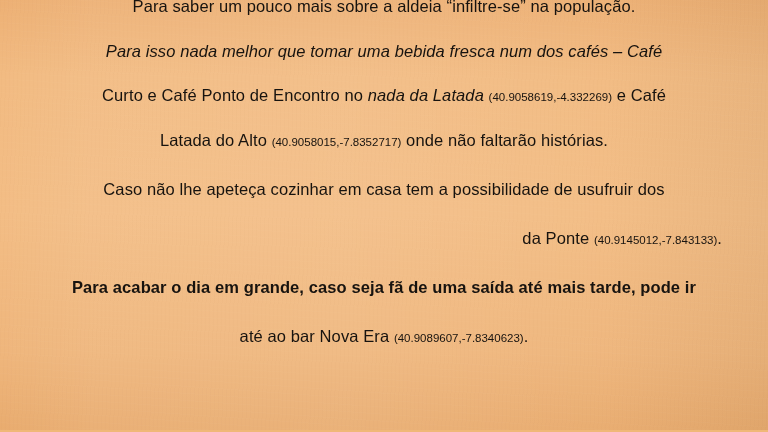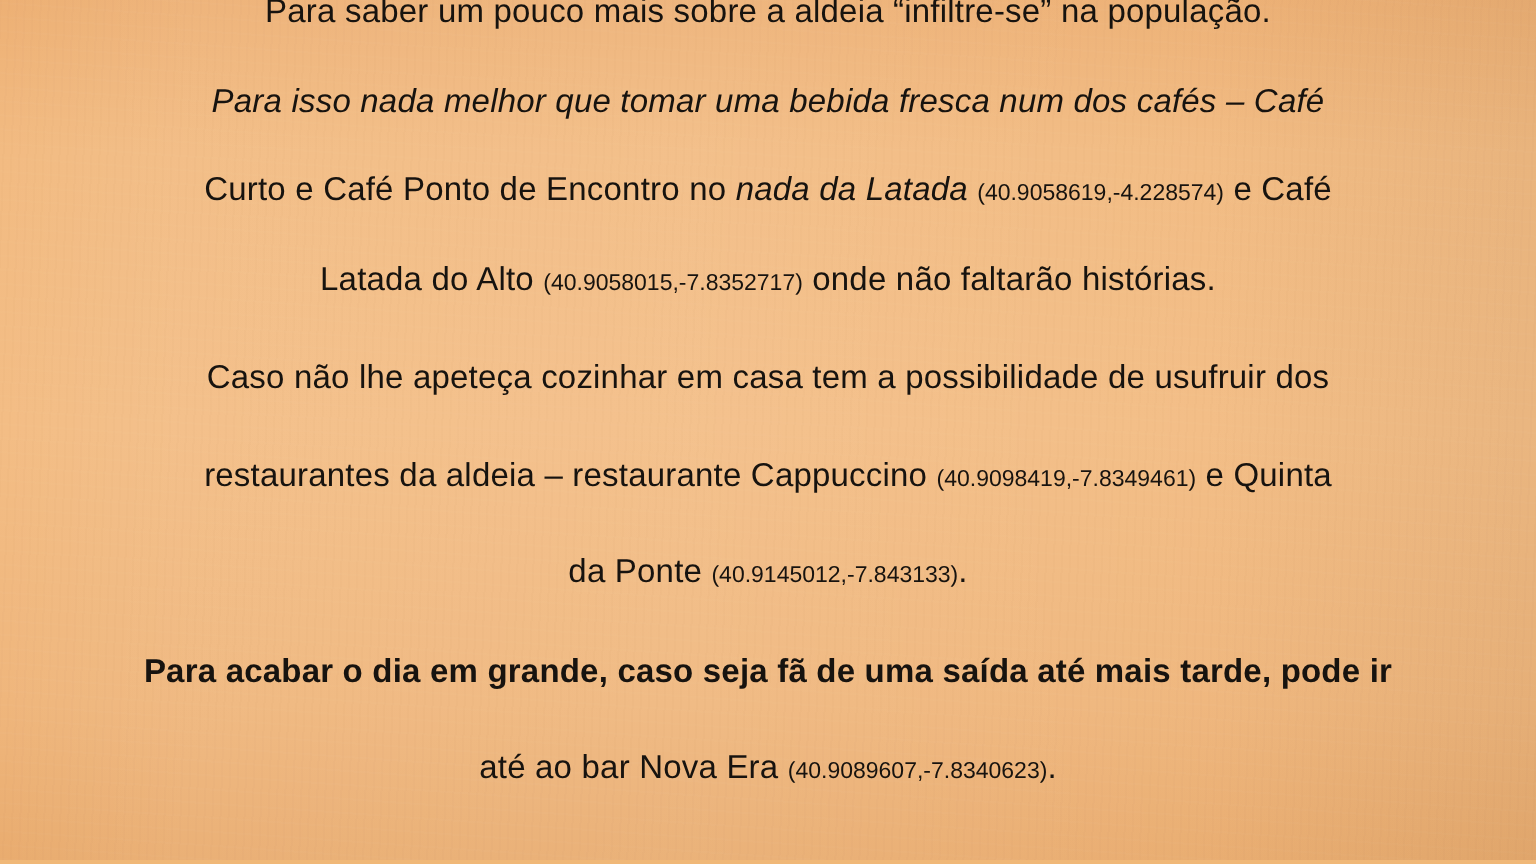--- a/index.html
+++ b/index.html
@@ -62,40 +62,39 @@
     white-space: nowrap;
   }
 
   
   .l1 { margin-top: -2px; }
   .l2 { margin-top: 28px; font-style: italic; }
   .l3 { margin-top: 28px; }
   .l4 { margin-top: 28px; }
   .l5 { margin-top: 33px; }
   .l6 { margin-top: 32px; }
-  .l7 { margin-top: 32px; }
+  .l7 { margin-top: 32px; text-align: right; }
   .l8 { margin-top: 33px; font-weight: bold; }
   .l9 { margin-top: 32px; }
 
   .ital { font-style: italic; }
   .coord {
     font-size: 11.5px;
     letter-spacing: 0;
   }
 </style>
 </head>
 <body>
 
 <div class="page">
   <div class="grain"></div>
 
   <div class="text-block">
     <div class="line l1"><span>Para saber um pouco mais sobre a aldeia “infiltre-se” na população.</span></div>
     <div class="line l2"><span>Para isso nada melhor que tomar uma bebida fresca num dos cafés – Café</span></div>
-    <div class="line l3"><span>Curto e Café Ponto de Encontro no </span><span class="ital">nada da Latada</span><span> </span><span class="coord">(40.9058619,-4.228574)</span><span> e Café</span></div>
+    <div class="line l3"><span>Curto e Café Ponto de Encontro no </span><span class="ital">nada da Latada</span><span> </span><span class="coord">(40.9058619,-4.332269)</span><span> e Café</span></div>
     <div class="line l4"><span>Latada do Alto </span><span class="coord">(40.9058015,-7.8352717)</span><span> onde não faltarão histórias.</span></div>
     <div class="line l5"><span>Caso não lhe apeteça cozinhar em casa tem a possibilidade de usufruir dos</span></div>
-    <div class="line l6"><span>restaurantes da aldeia – restaurante Cappuccino </span><span class="coord">(40.9098419,-7.8349461)</span><span> e Quinta</span></div>
     <div class="line l7"><span>da Ponte </span><span class="coord">(40.9145012,-7.843133)</span><span>.</span></div>
     <div class="line l8"><span>Para acabar o dia em grande, caso seja fã de uma saída até mais tarde, pode ir</span></div>
     <div class="line l9"><span>até ao bar Nova Era </span><span class="coord">(40.9089607,-7.8340623)</span><span>.</span></div>
   </div>
 </div>
 
 </body></html>

